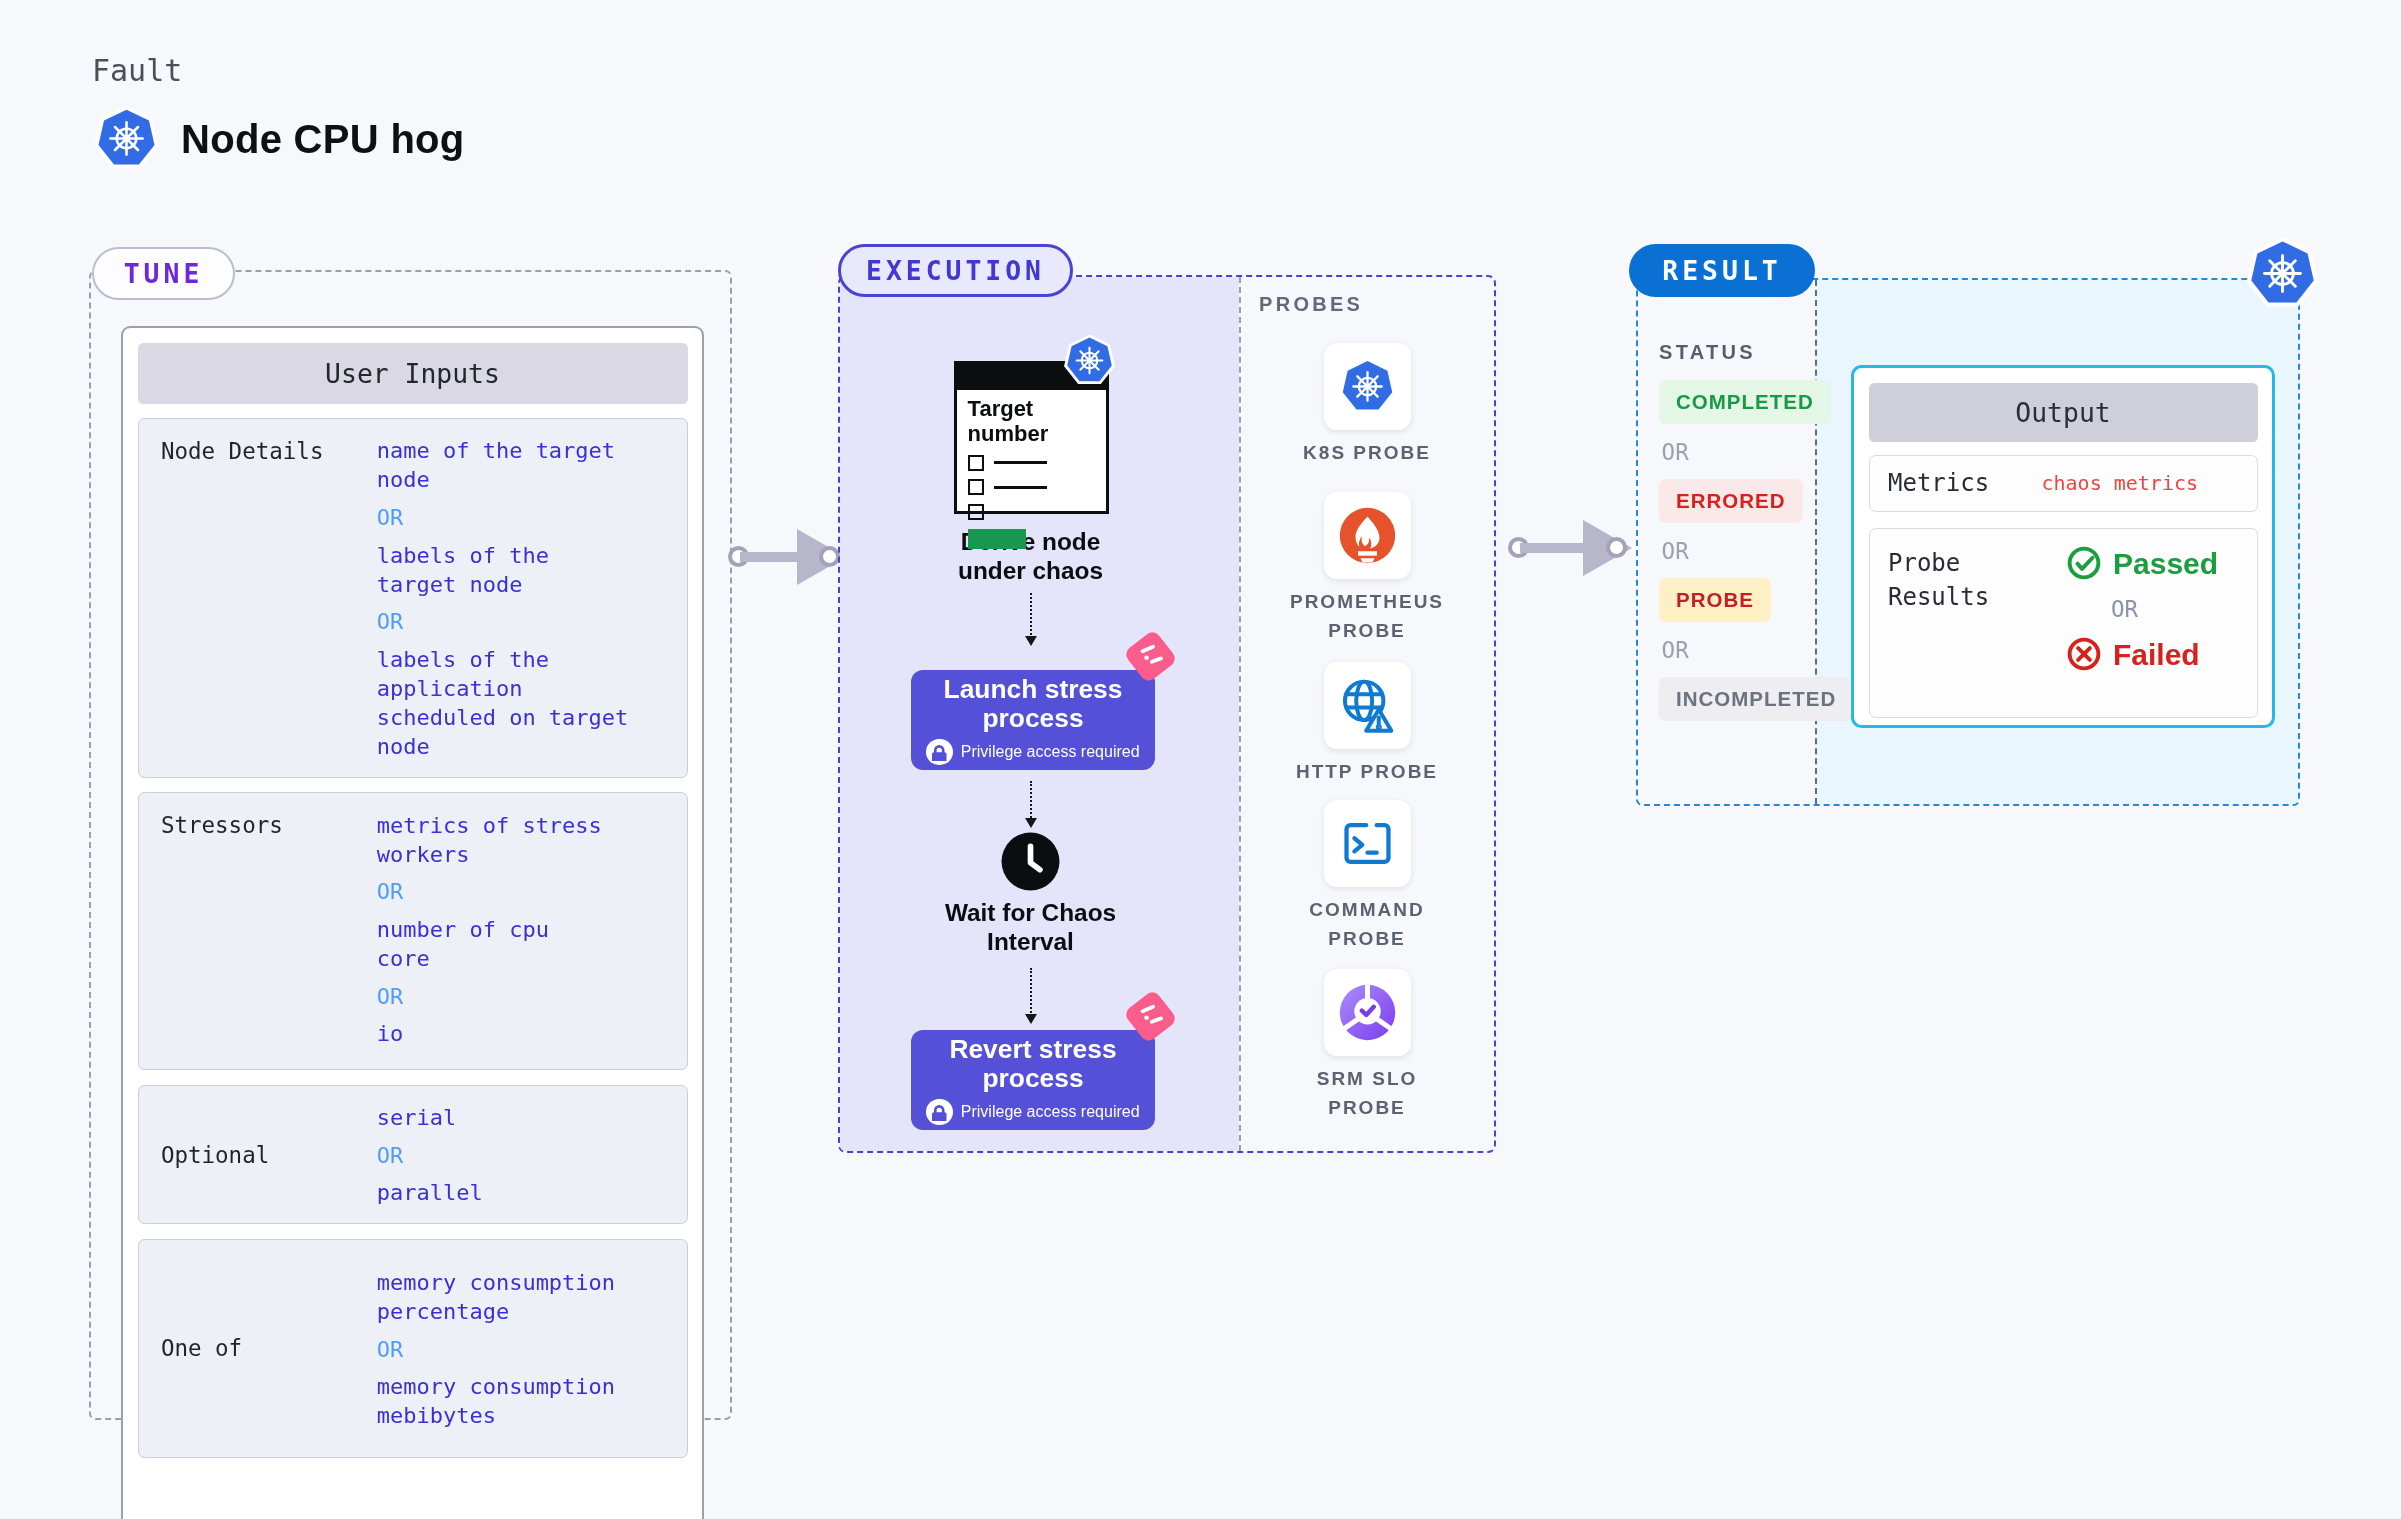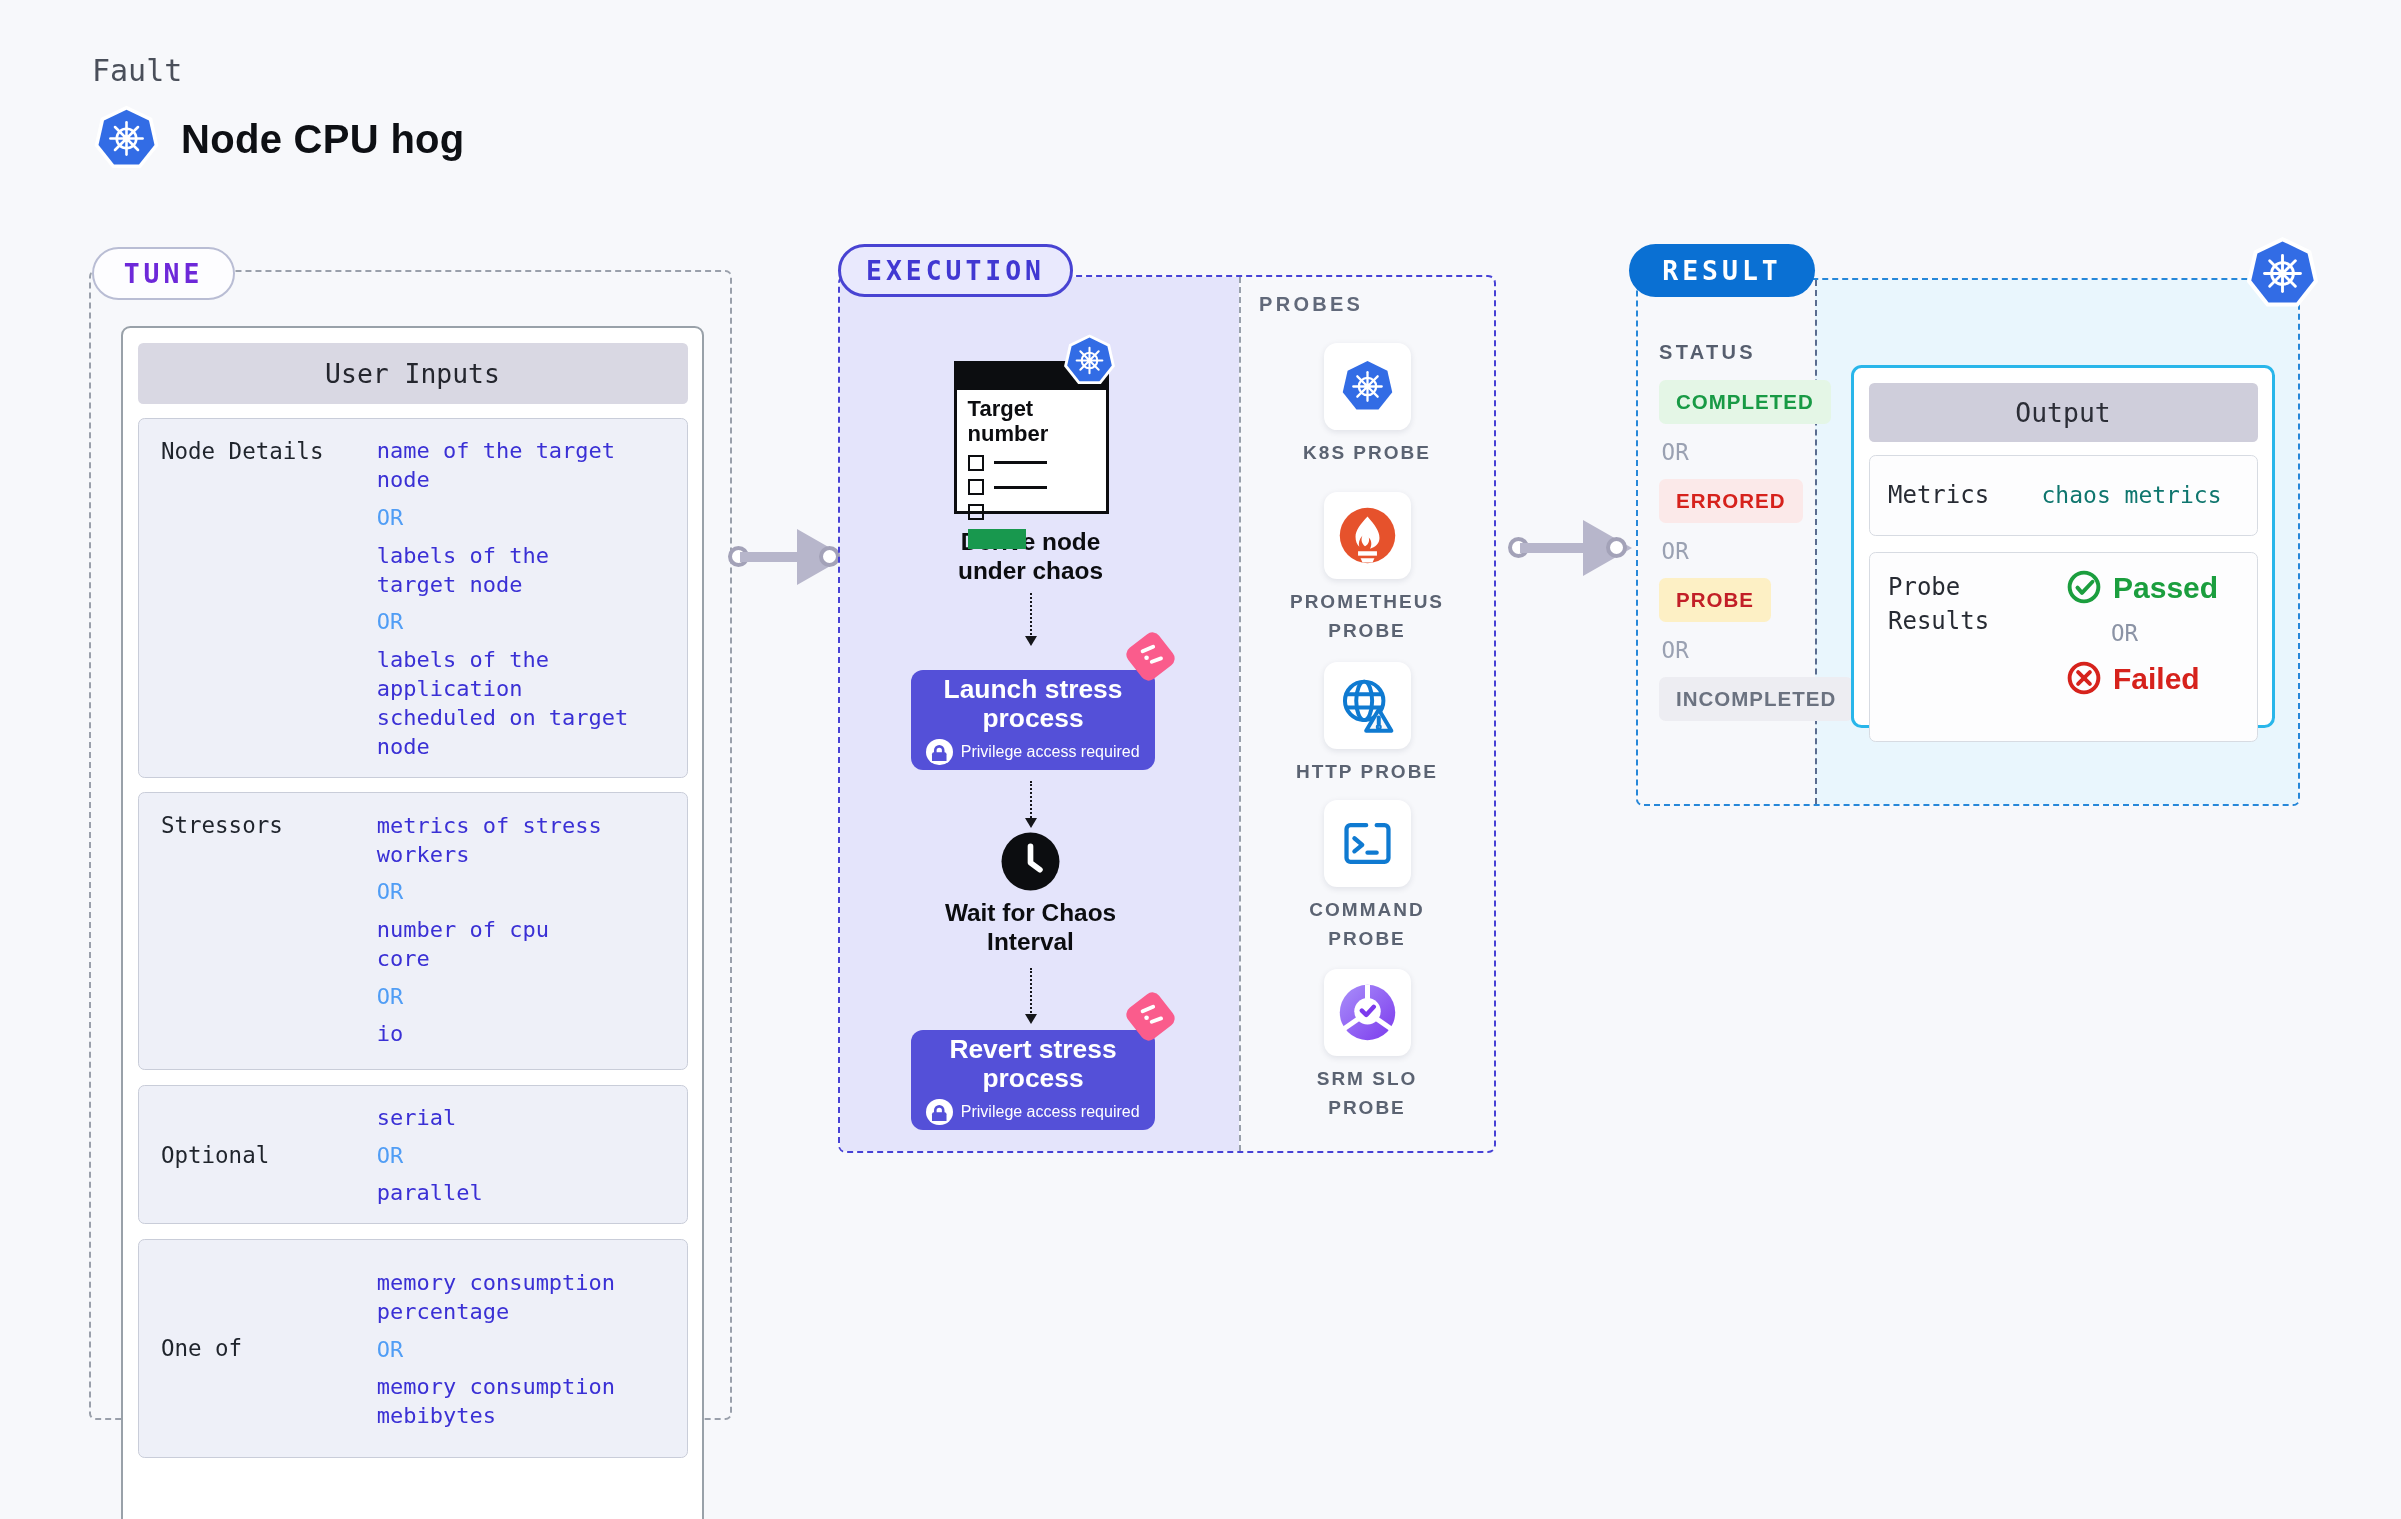--- a/index.html
+++ b/index.html
@@ -83,23 +83,23 @@
   .st-completed { color:#189a45; background:#e4f6e6; }
   .st-errored { color:#d6221c; background:#fbe9e9; }
   .st-queued { color:#c21f27; background:#fdf0c5; }
   .st-incompleted { color:#6b7280; background:#ededf2; }
   .sor { font-family:"DejaVu Sans Mono",monospace; font-size:22.5px; color:#9aa1b2; padding-left:2.6px; }
 
   .output-card { position:absolute; left:213px; top:85px; width:424px; height:363px; background:#fff; border:3.3px solid #29b6ea; border-radius:10.6px; padding:14.5px; }
   .out-head { background:#cfcedb; border-radius:5.3px; height:59px; display:flex; align-items:center; justify-content:center;
               font-family:"DejaVu Sans Mono",monospace; font-size:26.4px; color:#2b2d36; }
   .out-row { border:1.3px solid #d7dbe2; border-radius:6.6px; background:#fdfdfe; }
-  .metrics-row { margin-top:13.2px; height:81px; display:flex; align-items:center; }
+  .metrics-row { margin-top:13.2px; height:57px; display:flex; align-items:center; }
   .metrics-row .mlbl { font-family:"DejaVu Sans Mono",monospace; font-size:24px; color:#272b33; padding-left:18.5px; width:172px; }
-  .metrics-row .mval { font-family:"DejaVu Sans Mono",monospace; font-size:23px; color:#0f766e; }
+  .metrics-row .mval { font-family:"DejaVu Sans Mono",monospace; font-size:20px; color:#ef4444; }
   .pr-row { margin-top:16px; height:190px; display:flex; padding:17px 0 0 18.5px; }
   .pr-lbl { font-family:"DejaVu Sans Mono",monospace; font-size:24px; color:#272b33; width:159px; line-height:1.45; white-space:pre-line; }
   .pr-col { display:flex; flex-direction:column; gap:14.5px; padding-left:20px; }
   .pr-line { display:flex; align-items:center; gap:12px; }
   .passed { font-size:30px; font-weight:bold; color:#1b9e3e; }
   .failed { font-size:30px; font-weight:bold; color:#d6221c; }
   .pr-or { font-family:"DejaVu Sans Mono",monospace; font-size:22.5px; color:#8b93a5; padding-left:44px; }
 
   .k8s-corner { left:2244px; top:235px; z-index:6; }
 </style>

